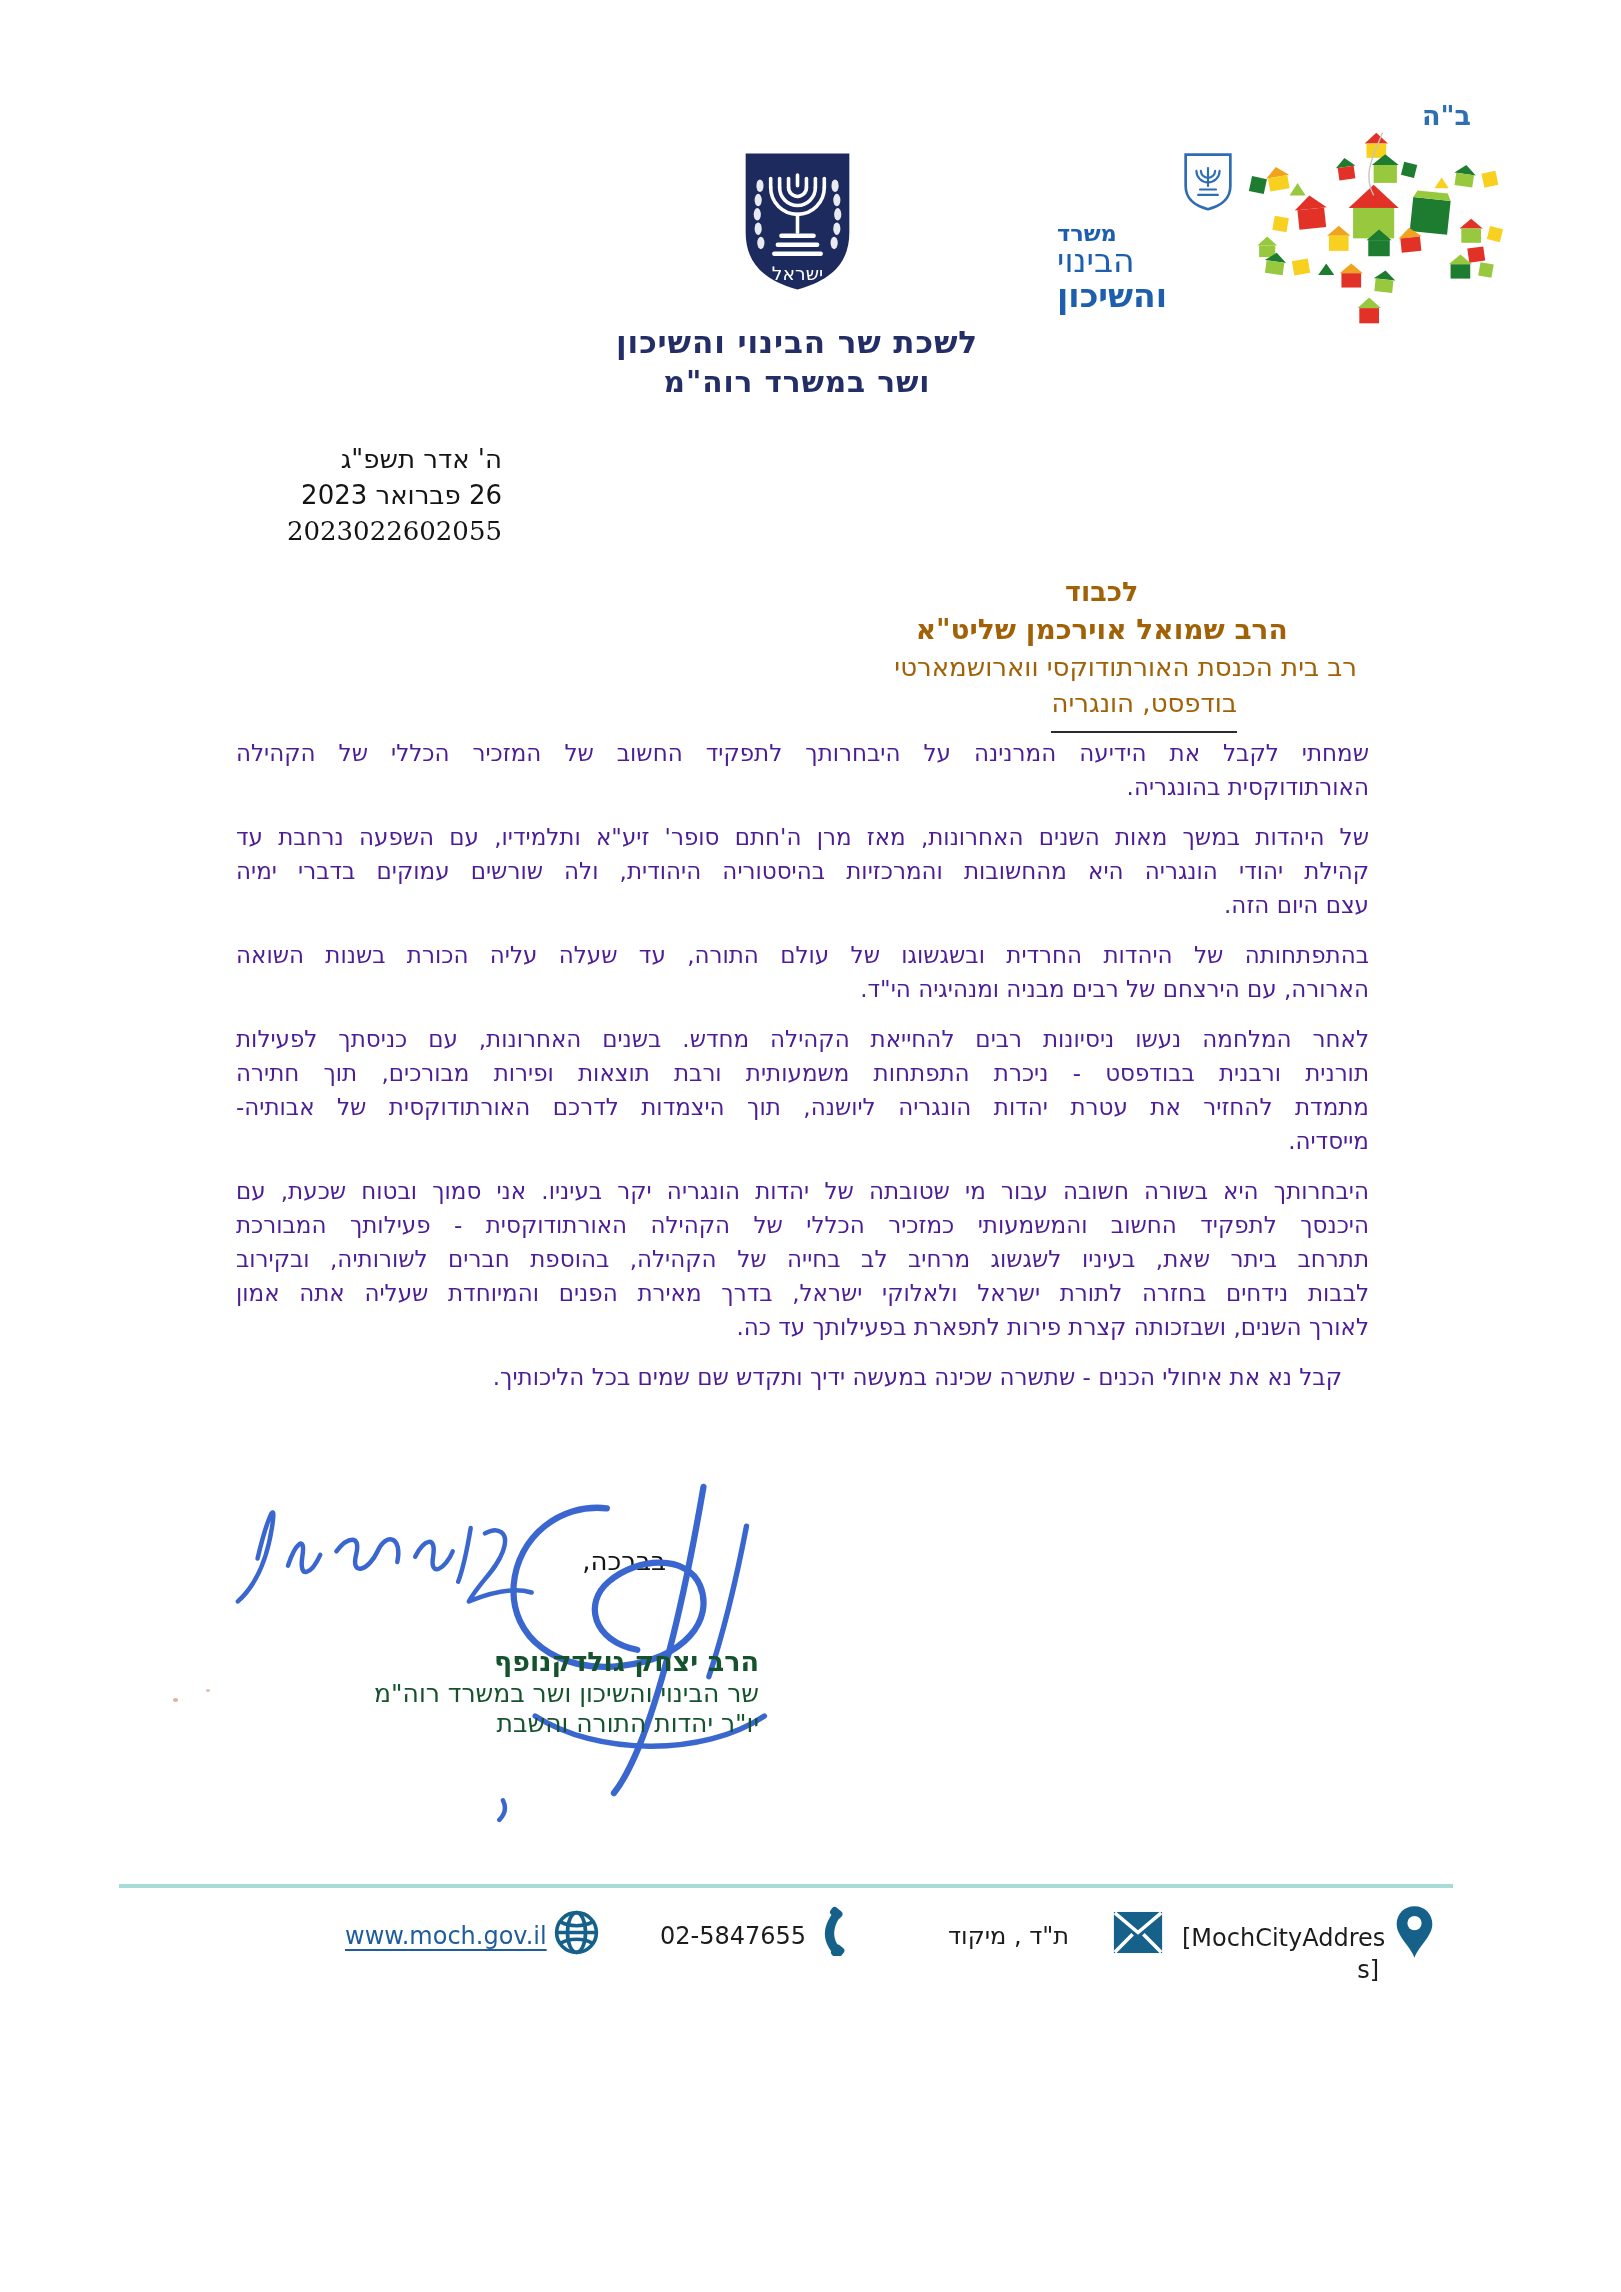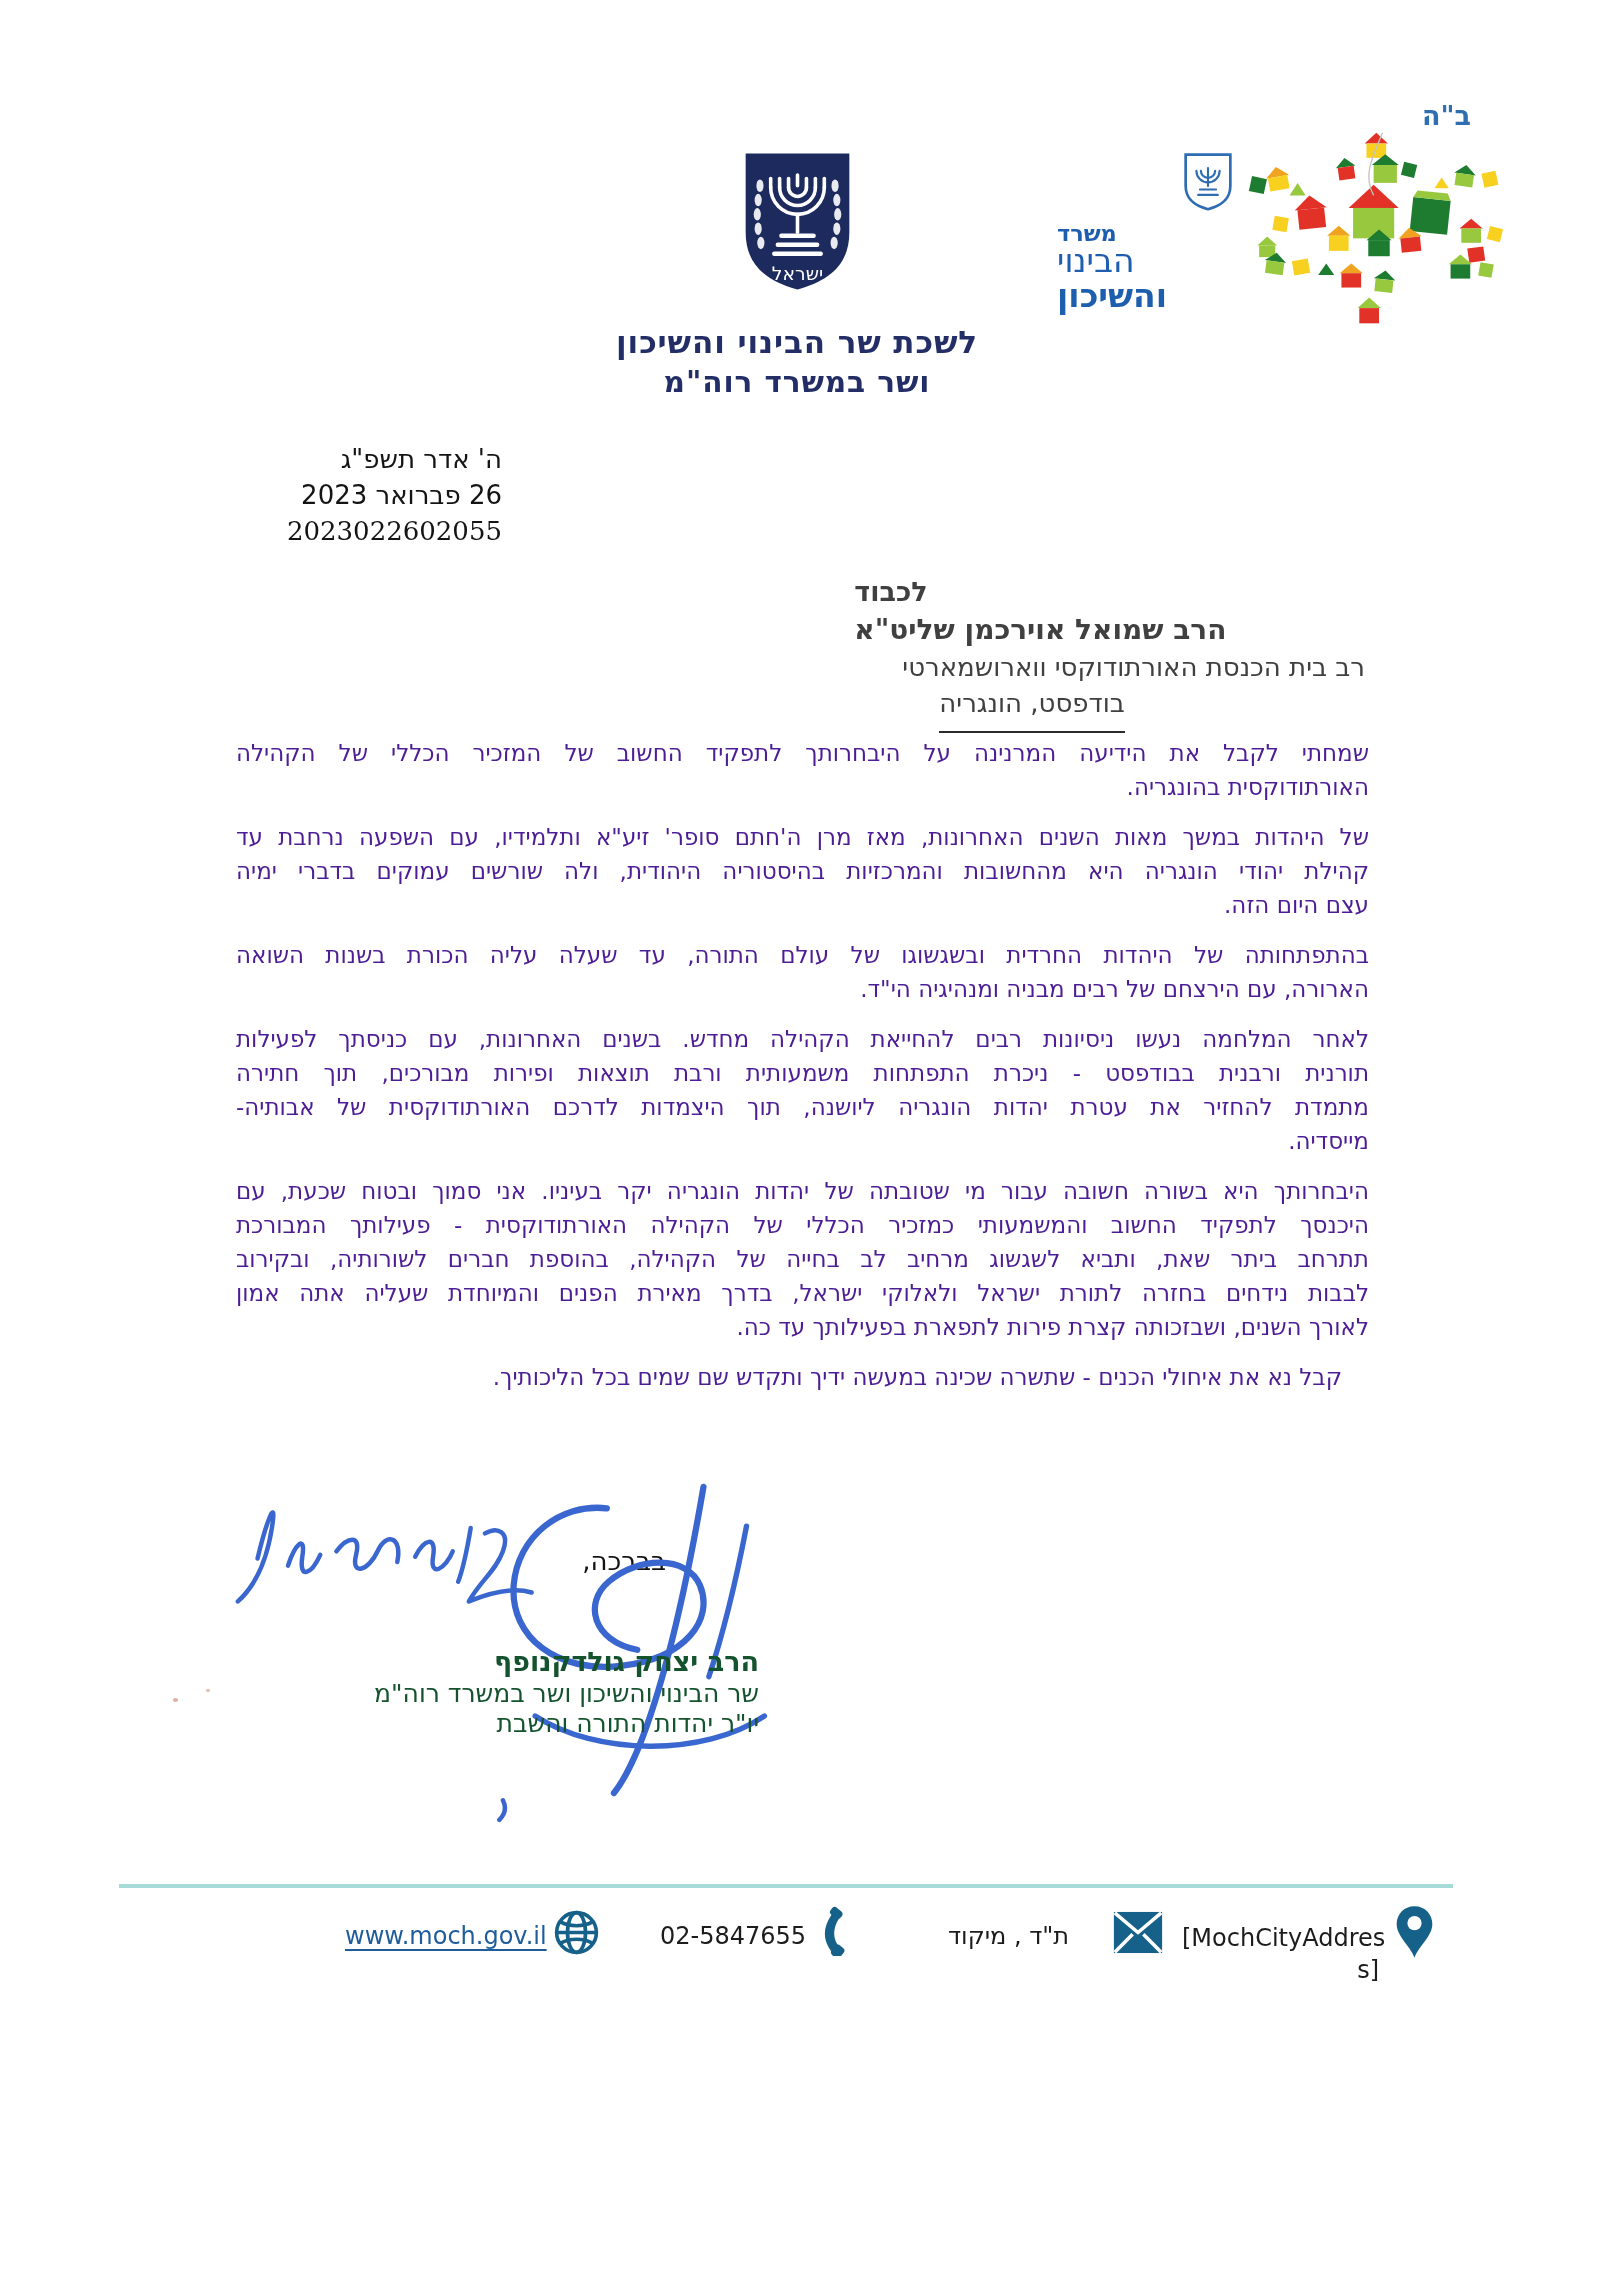--- a/index.html
+++ b/index.html
@@ -18,21 +18,21 @@
   #ministry-text{top:222px;left:1057px;width:190px;text-align:left;color:#1d5fae;direction:rtl;}
   #ministry-w1{font-size:22.4px;line-height:23px;font-weight:bold;text-align:left;}
   #ministry-w2{font-size:33px;line-height:32px;font-weight:normal;text-align:left;}
   #ministry-w3{font-size:33px;line-height:38px;font-weight:bold;text-align:left;}
   #star-logo{top:131px;left:1248px;}
   
   #date-block{top:441px;right:1119px;text-align:right;color:#141414;white-space:nowrap;}
   #date-block div{font-size:26px;line-height:36px;}
   #ref-number{font-family:"DejaVu Serif",serif;}
   
-  #addressee{top:573px;right:256px;text-align:left;color:#404040;}
+  #addressee{top:573px;right:264px;text-align:center;color:#a16207;}
   #addr-salutation{font-size:27px;font-weight:bold;line-height:38px;}
   #addr-name{font-size:28px;font-weight:bold;line-height:38px;}
   #addr-title{font-size:26px;line-height:36px;margin-left:48px;}
   #addr-city{font-size:26px;line-height:36px;display:inline-block;border-bottom:2.7px solid #2b2b2b;
              padding-bottom:10px;margin-left:85px;}
   
   #letter-body{top:736px;right:252px;width:1133px;color:#4c1d95;}
   .para{margin:0 0 16px 0;}
   .bline{font-size:23px;height:34px;line-height:34px;white-space:nowrap;
          text-align:justify;text-align-last:justify;overflow:visible;}
@@ -273,21 +273,21 @@
       </div>
       <div class="para">
         <div class="bline">לאחר המלחמה נעשו ניסיונות רבים להחייאת הקהילה מחדש. בשנים האחרונות, עם כניסתך לפעילות</div>
         <div class="bline">תורנית ורבנית בבודפסט - ניכרת התפתחות משמעותית ורבת תוצאות ופירות מבורכים, תוך חתירה</div>
         <div class="bline">מתמדת להחזיר את עטרת יהדות הונגריה ליושנה, תוך היצמדות לדרכם האורתודוקסית של אבותיה-</div>
         <div class="bline last">מייסדיה.</div>
       </div>
       <div class="para">
         <div class="bline">היבחרותך היא בשורה חשובה עבור מי שטובתה של יהדות הונגריה יקר בעיניו. אני סמוך ובטוח שכעת, עם</div>
         <div class="bline">היכנסך לתפקיד החשוב והמשמעותי כמזכיר הכללי של הקהילה האורתודוקסית - פעילותך המבורכת</div>
-        <div class="bline">תתרחב ביתר שאת, ותביא לשגשוג מרחיב לב בחייה של הקהילה, בהוספת חברים לשורותיה, ובקירוב</div>
+        <div class="bline">תתרחב ביתר שאת, בעיניו לשגשוג מרחיב לב בחייה של הקהילה, בהוספת חברים לשורותיה, ובקירוב</div>
         <div class="bline">לבבות נידחים בחזרה לתורת ישראל ולאלוקי ישראל, בדרך מאירת הפנים והמיוחדת שעליה אתה אמון</div>
         <div class="bline last">לאורך השנים, ושבזכותה קצרת פירות לתפארת בפעילותך עד כה.</div>
       </div>
       <div class="para" style="padding-right: 27px;">
         <div class="bline last">קבל נא את איחולי הכנים - שתשרה שכינה במעשה ידיך ותקדש שם שמים בכל הליכותיך.</div>
       </div>
     </div>
 
   <div class="abs" id="closing">בברכה,</div>
 

